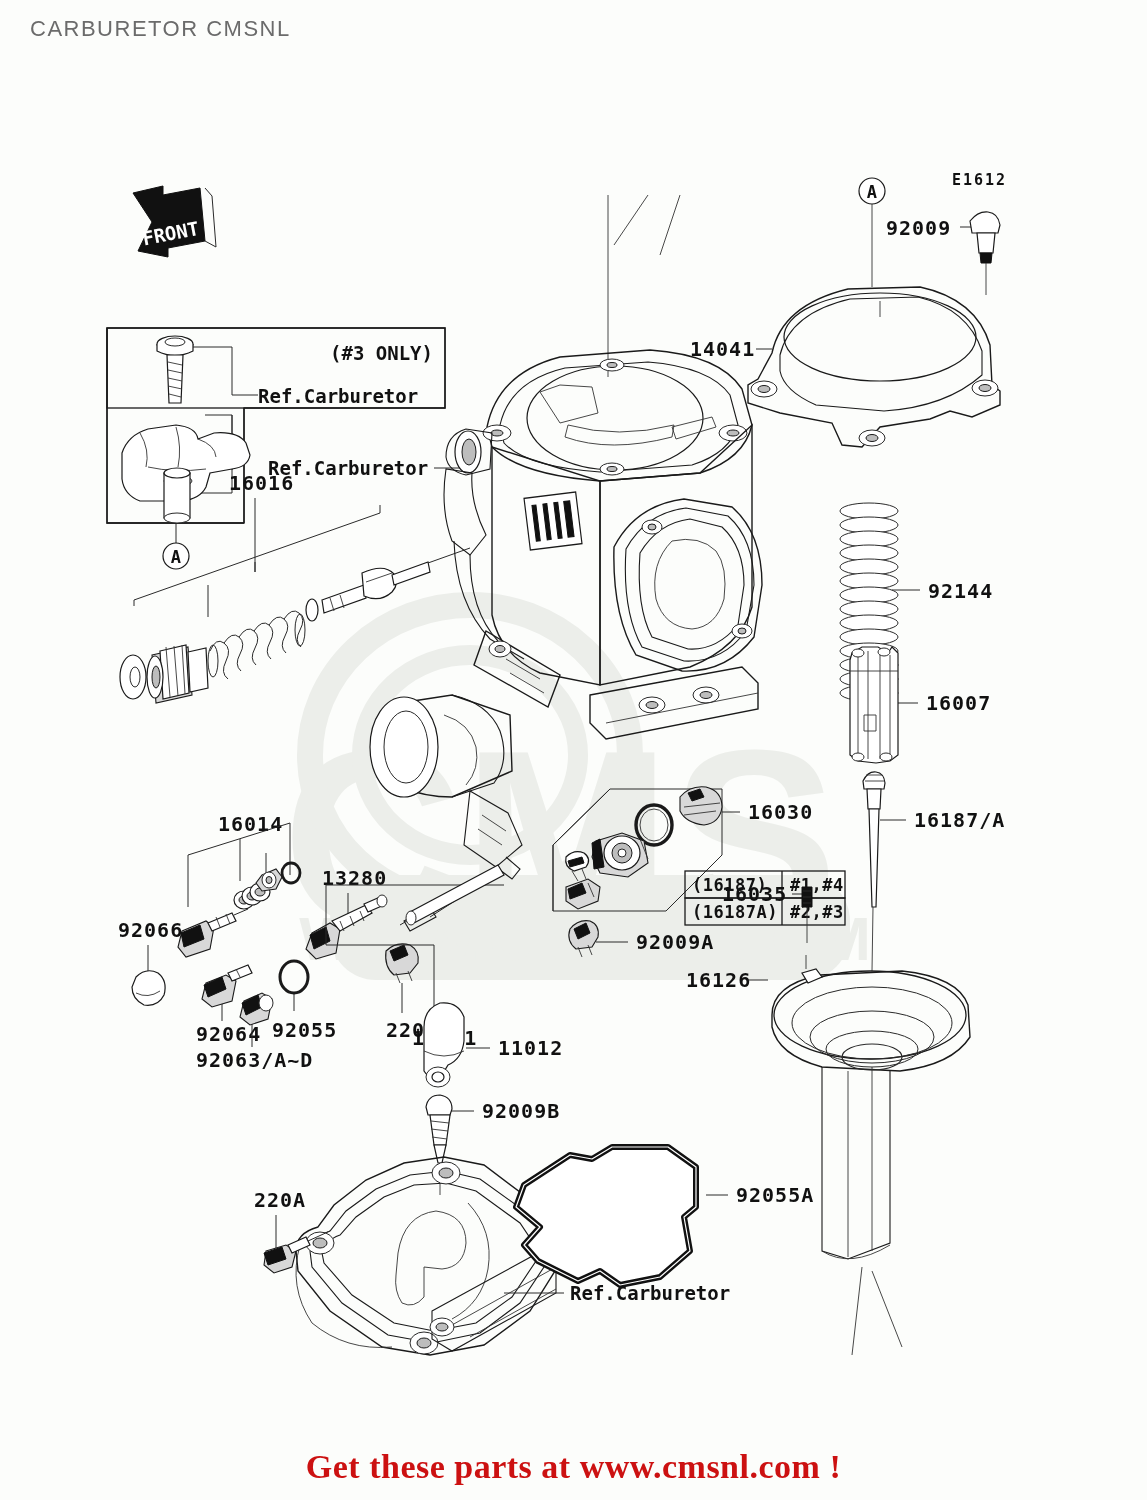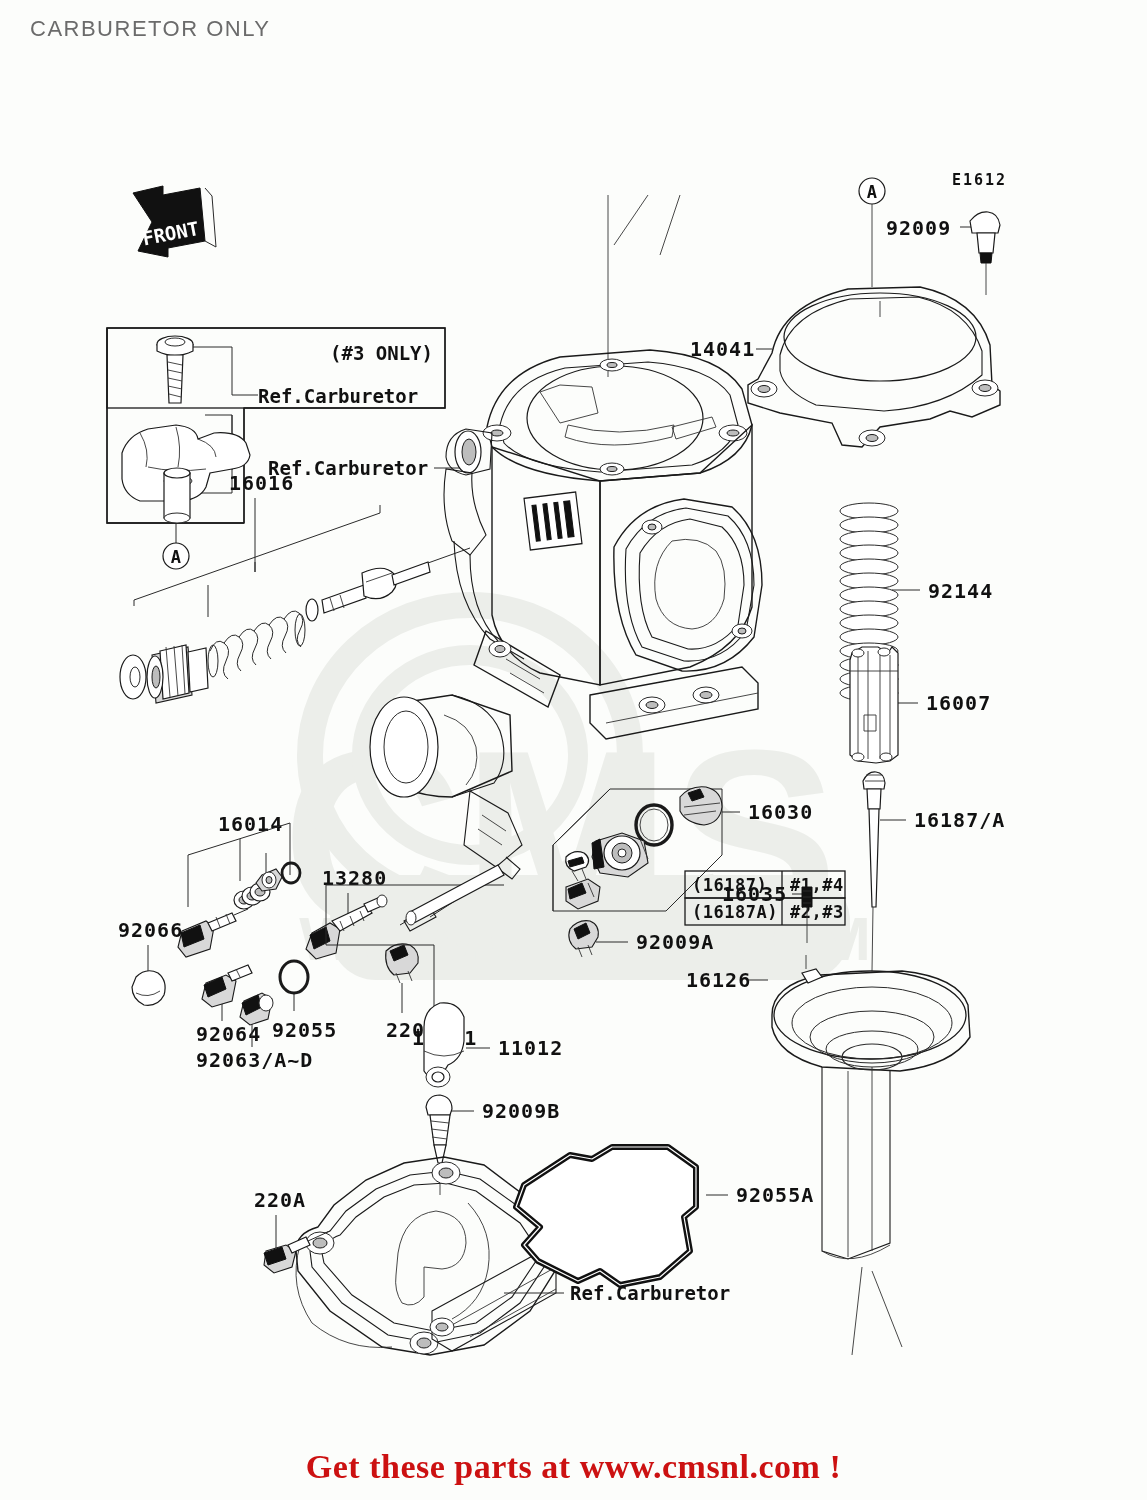--- a/index.html
+++ b/index.html
@@ -54,21 +54,21 @@
   .wht{fill:#ffffff;stroke:#1a1a1a;stroke-width:1.2;}
   .wht2{fill:#ffffff;stroke:#2a2a2a;stroke-width:1;}
   .gry{fill:#d8d8d8;stroke:#1a1a1a;stroke-width:1.1;}
   .gry2{fill:#bdbdbd;stroke:#1a1a1a;stroke-width:1;}
   .blk{fill:#111;stroke:#111;stroke-width:1;}
   .nofill{fill:none;}
 </style>
 </head>
 <body>
 
-<div id="page-title">CARBURETOR ONLY</div>
+<div id="page-title">CARBURETOR CMSNL</div>
 
 <div id="diagram">
 <svg width="1147" height="1360" viewBox="0 0 1147 1360" xmlns="http://www.w3.org/2000/svg">
 
   <g>
     <text class="wm" x="560" y="870" font-size="250" text-anchor="middle">CMS</text>
     <ellipse cx="470" cy="700" rx="160" ry="150" fill="none" stroke="#eceeea" stroke-width="26"></ellipse>
     <ellipse cx="470" cy="700" rx="108" ry="100" fill="none" stroke="#eceeea" stroke-width="20"></ellipse>
     <rect x="330" y="820" width="520" height="105" rx="46" fill="#eceeea"></rect>
     <text class="wm" x="585" y="905" font-size="62" text-anchor="middle" fill="#fbfcfa">WWW.CMSNL.COM</text>

